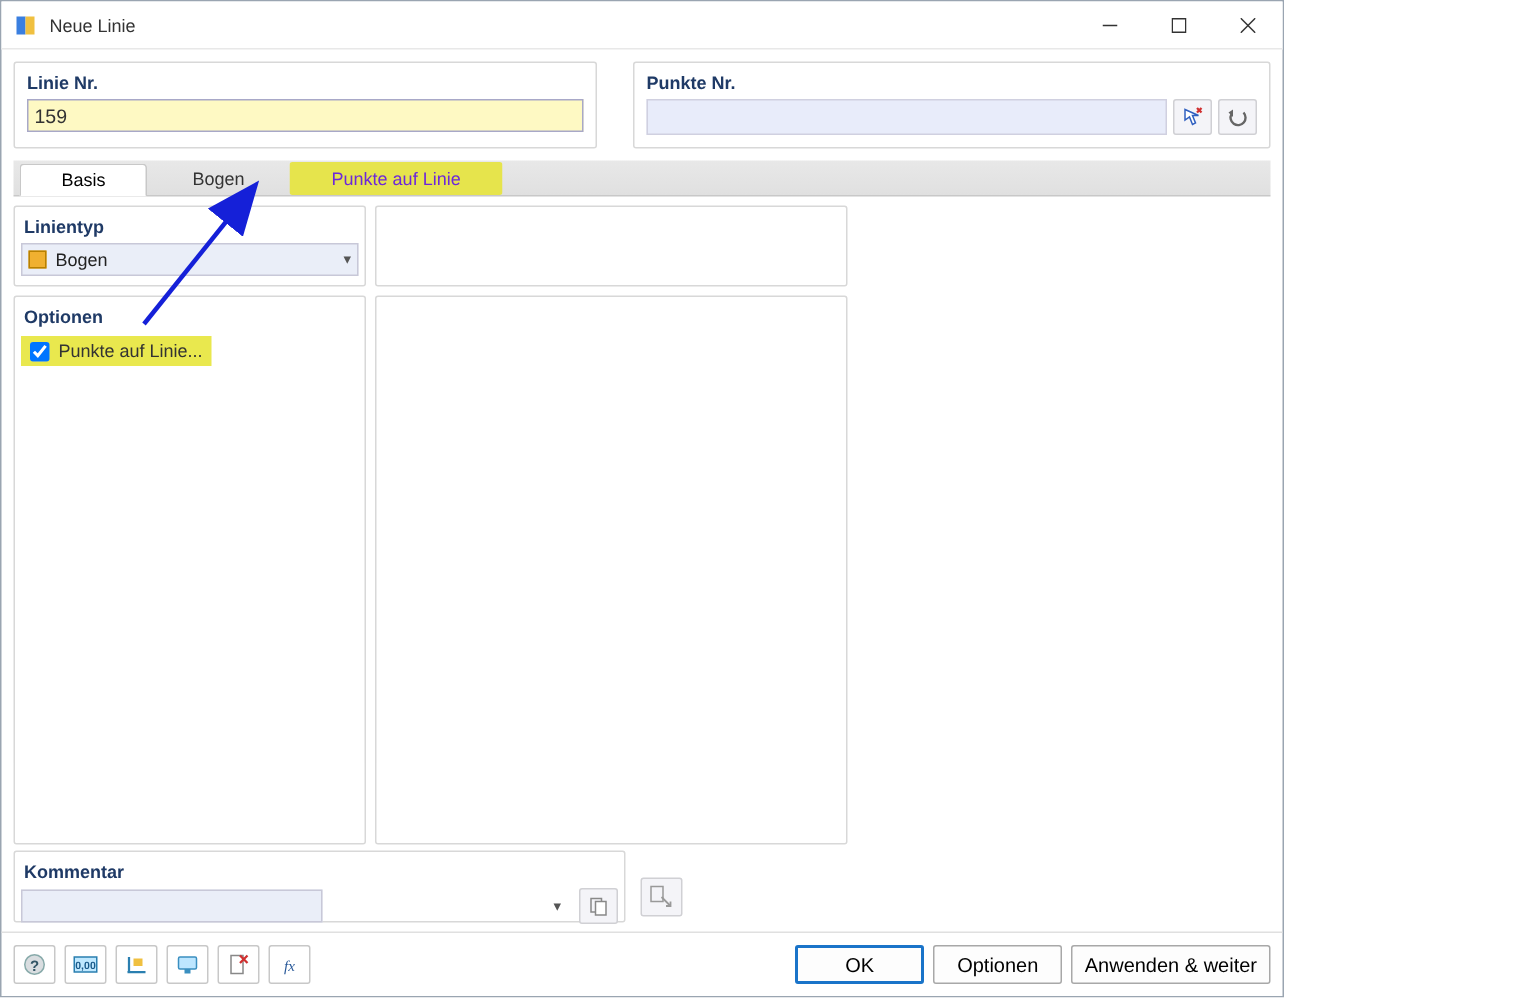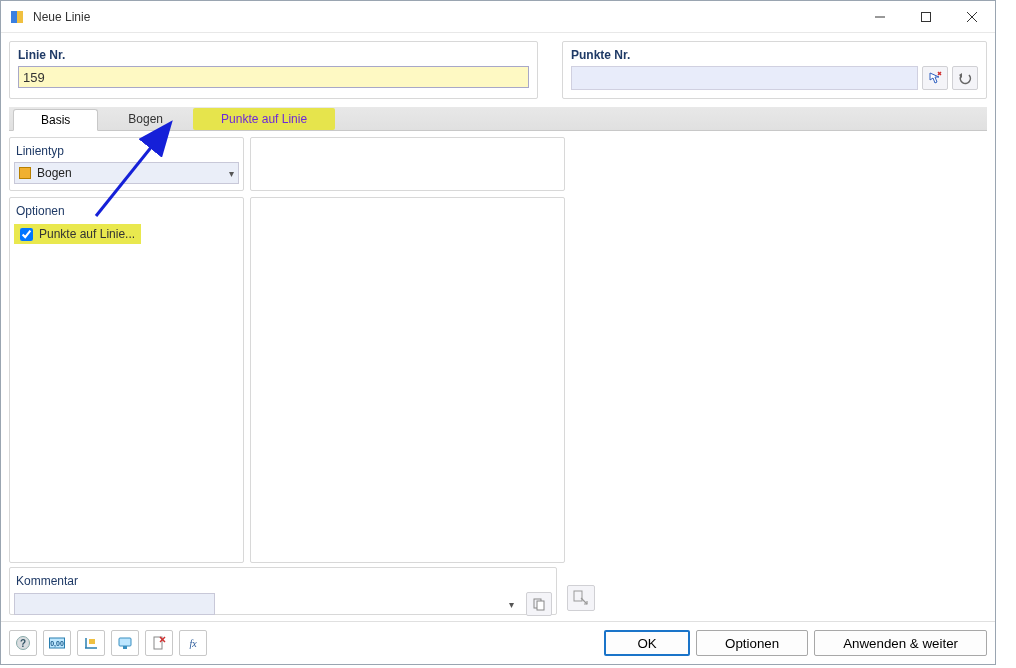--- a/index.html
+++ b/index.html
@@ -118,21 +118,21 @@
     margin-top: 6px;
   }
   .panel {
     border: 1px solid #d8d8d8;
     border-radius: 2px;
     background: #fff;
     padding: 4px;
   }
   .section-head {
     color: #1f3a66;
-    font-weight: 400;
+    font-weight: 700;
     padding: 2px 2px 4px;
   }
   .combo {
     display: flex; align-items: center;
     width: 100%;
     height: 22px;
     background: #eaeef8;
     border: 1px solid #c8c8d8;
     padding: 0 4px;
   }
@@ -188,39 +188,39 @@
   .toolbtn {
     width: 28px; height: 26px;
     border: 1px solid #c8c8c8;
     border-radius: 2px;
     background: #fff;
     display: flex; align-items: center; justify-content: center;
   }
   .footer-spacer { flex: 1; }
   .btn {
     height: 26px;
-    padding: 0 28px;
+    padding: 0 8px;
     background: #fdfdfd;
     border: 1px solid #a8a8a8;
     border-radius: 2px;
     min-width: 86px;
   }
   .btn.primary {
     border: 2px solid #1a74c9;
     min-width: 86px;
   }
 
   .arrow-overlay {
     position: absolute;
     pointer-events: none;
   }
 
   .outer-wrap{
     border:1px solid #9aa5b1;
-    width:996px;
+    width:856px;
   }
   .content-area{
     position:relative;
   }
 </style>
 </head>
 <body>
 
 <div class="outer-wrap">
 

